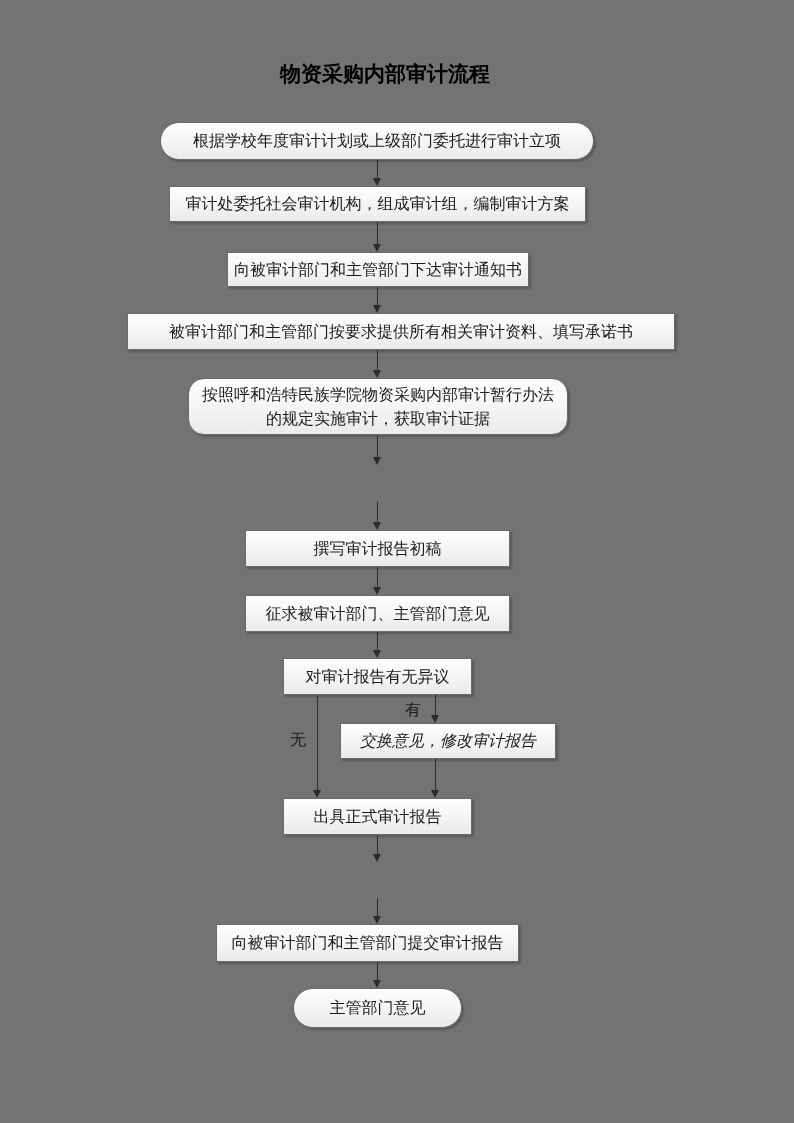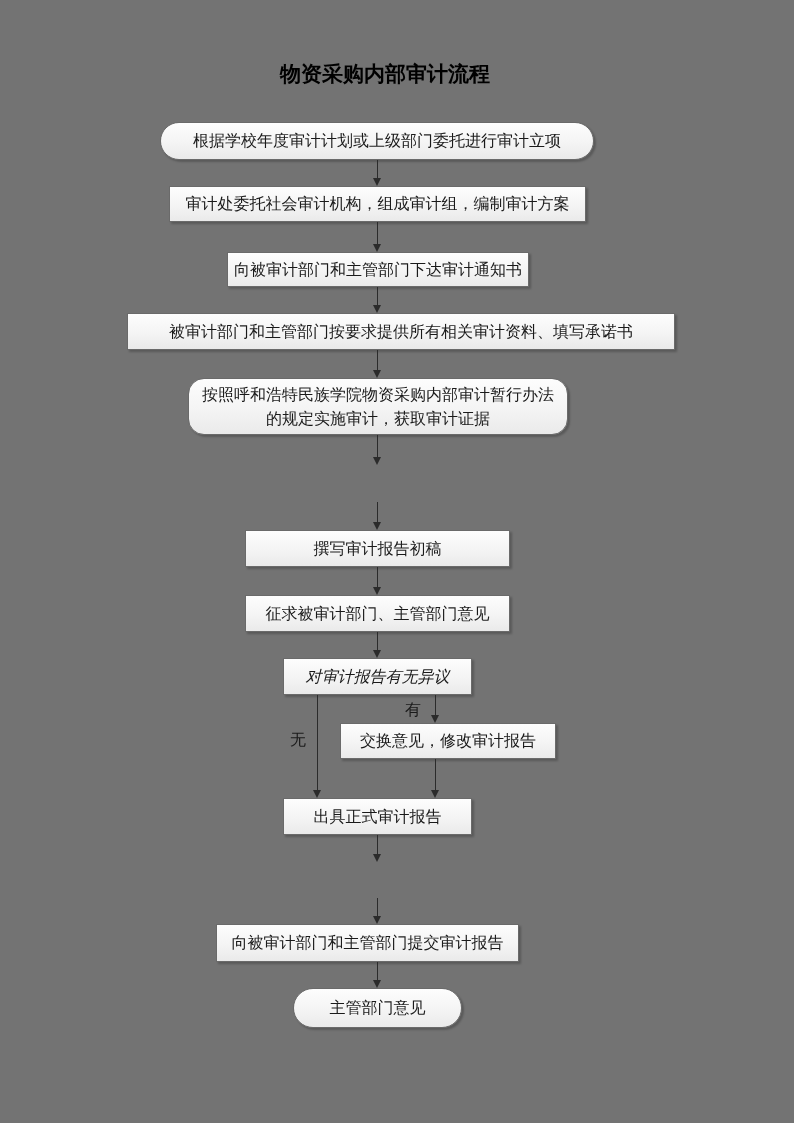--- a/index.html
+++ b/index.html
@@ -37,22 +37,22 @@
   .stadium { border-radius:20px; }
   
   #n1  { left:160px; top:122px;  width:434px; height:38px; }
   #n2  { left:169px; top:186px;  width:417px; height:36px; }
   #n3  { left:227px; top:252px;  width:302px; height:35px; }
   #n4  { left:127px; top:313px;  width:548px; height:37px; }
   #n5  { left:188px; top:378px;  width:380px; height:57px;border-radius:16px; }
   #n6  { left:245px; top:465px;  width:265px; height:37px; }
   #n7  { left:245px; top:530px;  width:265px; height:37px; }
   #n8  { left:245px; top:595px;  width:265px; height:37px; }
-  #n9  { left:283px; top:658px;  width:189px; height:37px;font-style:italic; }
-  #n10 { left:340px; top:723px;  width:216px; height:36px; }
+  #n9  { left:283px; top:658px;  width:189px; height:37px; }
+  #n10 { left:340px; top:723px;  width:216px; height:36px;font-style:italic; }
   #n11 { left:283px; top:798px;  width:189px; height:37px; }
   #n12 { left:282px; top:862px;  width:191px; height:36px; }
   #n13 { left:216px; top:924px;  width:303px; height:38px; }
   #n14 { left:293px; top:988px;  width:169px; height:40px; }
   
   .vline { position:absolute; width:1px; background:#2b2b2b; }
   .ahead {
     position:absolute; width:0; height:0;
     border-left:4px solid transparent;
     border-right:4px solid transparent;

